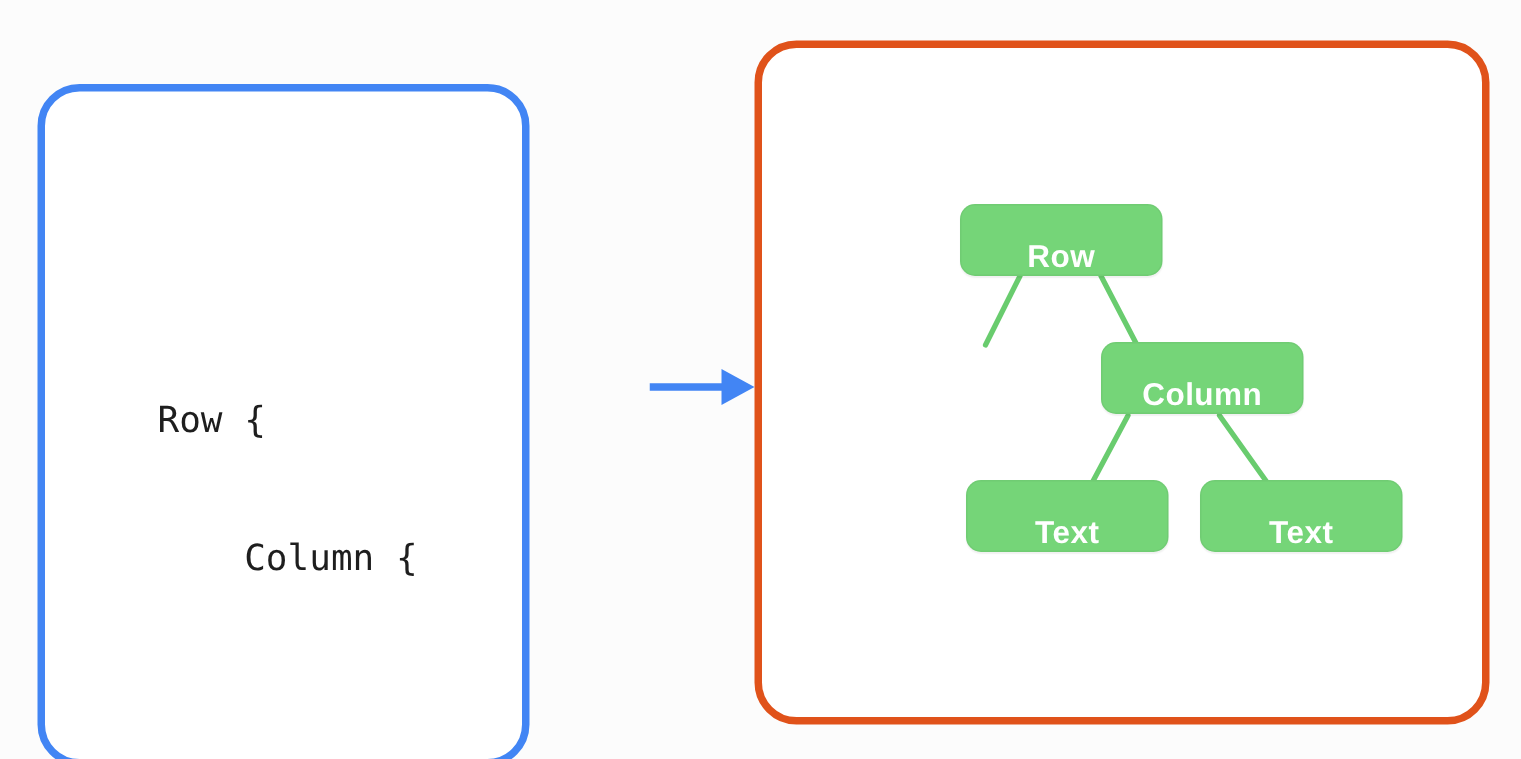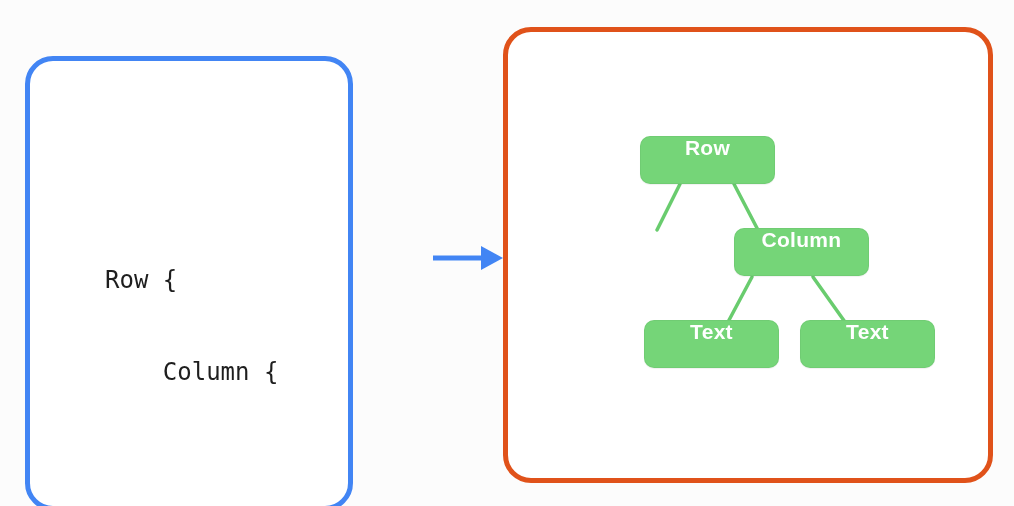--- a/index.html
+++ b/index.html
@@ -73,21 +73,21 @@
     stroke-linecap: round;
   }
   .tree-node {
     position: absolute;
     box-sizing: border-box;
     width: 135px;
     height: 48px;
     background: var(--green, #75D578);
     border-radius: 10px;
     display: flex;
-    align-items: flex-start;
+    align-items: flex-end;
     justify-content: center;
     box-shadow: inset 0 0 0 1px rgba(0,0,0,0.04), 0 1px 1px rgba(0,0,0,0.06);
   }
   .tree-node span {
     color: var(--node-text, #FFFFFF);
     font-size: 21px;
     font-weight: 700;
     letter-spacing: 0.3px;
   }
   .node-row    { left: 132px; top: 104px; }

